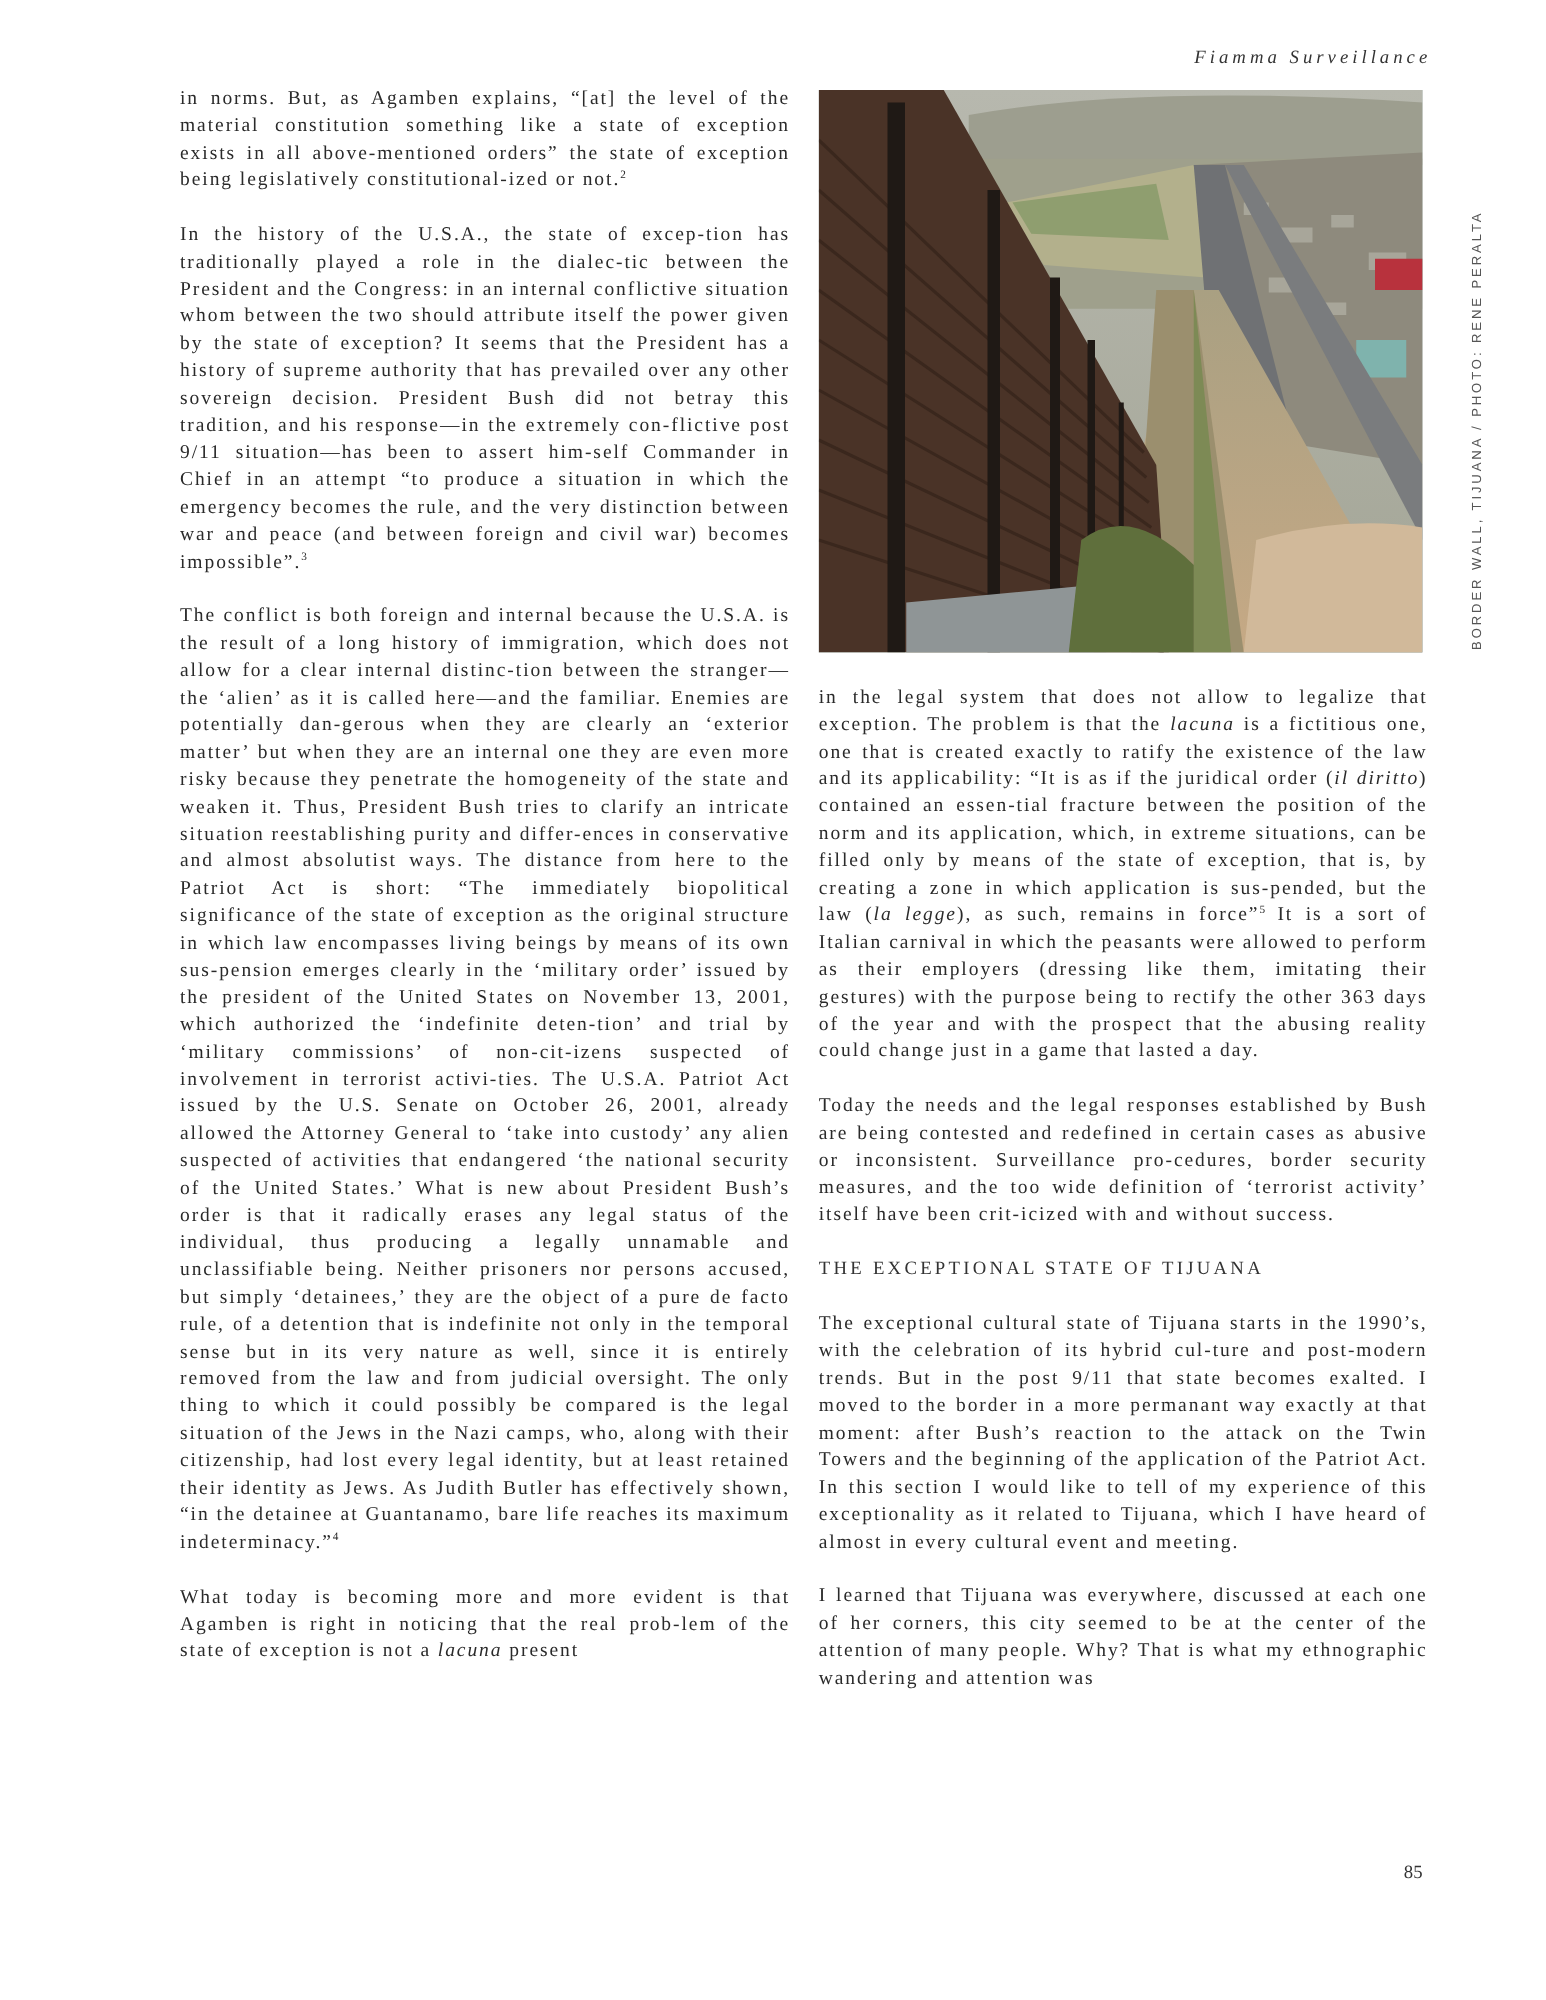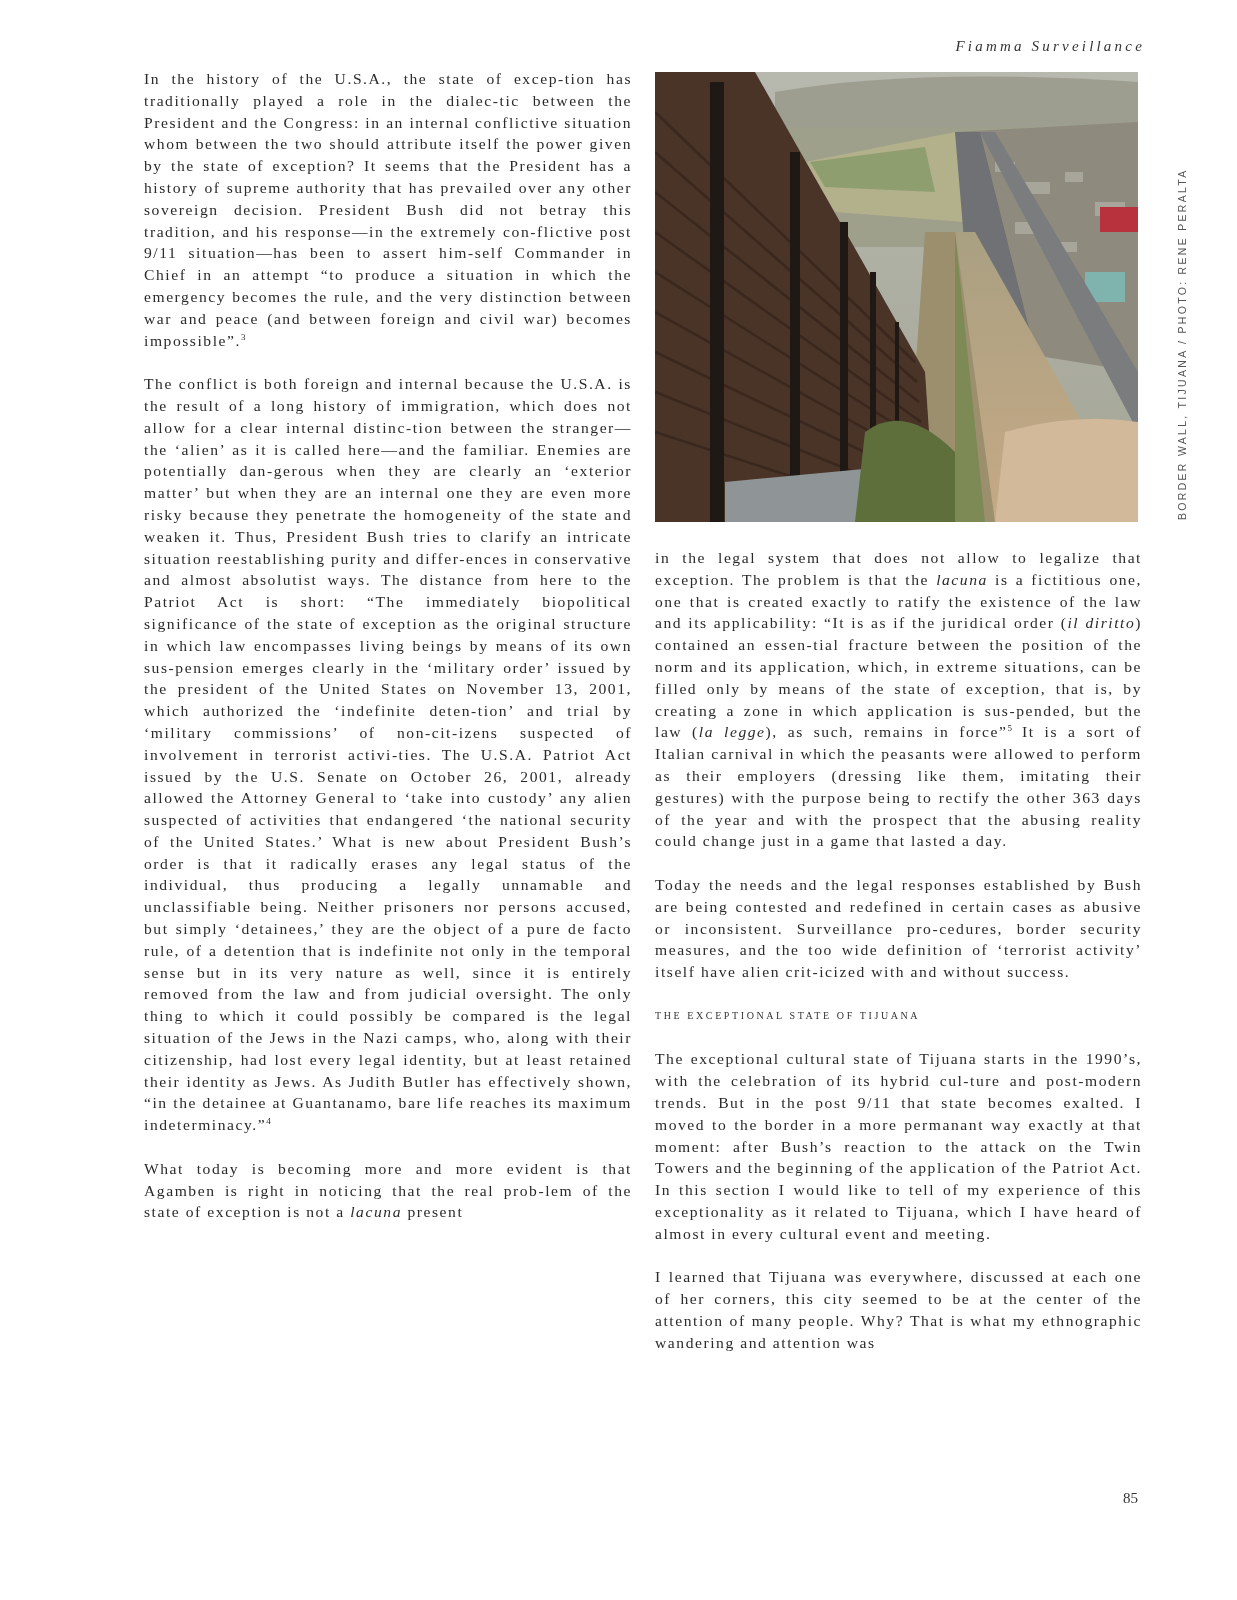--- a/index.html
+++ b/index.html
@@ -8,36 +8,37 @@
   .running-head { position: absolute; top: 38px; right: 92px; font-style: italic;
                   font-size: 15px; letter-spacing: 3.2px; color: #333; }
   .col { position: absolute; font-size: 15.6px; line-height: 21.8px; letter-spacing: 1.55px;
          text-align: justify; hyphens: manual; }
   .col-left { left: 144px; top: 68px; width: 488px; }
   .col-right { left: 655px; top: 547px; width: 487px; }
   .col p { margin: 0 0 21.8px 0; }
   .col p.last { margin-bottom: 0; }
   sup { font-size: 9px; line-height: 0; vertical-align: 6px; letter-spacing: 0; }
   em { }
-  .section-heading { font-size: 10px; letter-spacing: 2.6px; margin: 0 0 21.8px 0;
+  .section-heading { font-size: 15px; letter-spacing: 2.6px; margin: 0 0 21.8px 0;
                      text-transform: uppercase; font-weight: normal; color: #333; }
   .photo { position: absolute; left: 655px; top: 72px; width: 483px; height: 450px;
            overflow: hidden; background: #9aa19a; }
   .photo svg { display: block; }
   .photo-caption { position: absolute; left: 1176px; top: 520px; transform-origin: left top;
                    transform: rotate(-90deg); white-space: nowrap; font-family: "Liberation Sans", "DejaVu Sans", sans-serif;
                    font-size: 10.5px; letter-spacing: 2.3px; color: #555; }
   .page-number { position: absolute; top: 1490px; left: 1123px; font-size: 15px; color: #333; }
 </style>
 </head>
 <body>
 
 <div class="running-head">Fiamma Surveillance</div>
 
 <div class="col col-left">
+  <p><span>in norms. But, as Agamben explains, “[at] the level of the material constitution something like a state of exception exists in all above-mentioned orders”  the state of exception being legislatively constitutional-ized or not.</span><sup>2</sup></p>
   <p><span>In the history of the U.S.A., the state of excep-tion has traditionally played a role in the dialec-tic between the President and the Congress: in an internal conflictive situation whom between the two should attribute itself the power given by the state of exception? It seems that the President has a history of supreme authority that has prevailed over any other sovereign decision. President Bush did not betray this tradition, and his response—in the extremely con-flictive post 9/11 situation—has been to assert him-self Commander in Chief in an attempt “to produce a situation in which the emergency becomes the rule, and the very distinction between war and peace (and between foreign and civil war) becomes impossible”.</span><sup>3</sup></p>
   <p><span>The conflict is both foreign and internal because the U.S.A. is the result of a long history of immigration, which does not allow for a clear internal distinc-tion between the stranger—the  ‘alien’ as it is called here—and the familiar. Enemies are potentially dan-gerous when they are clearly an ‘exterior matter’ but when they are an internal one they are even more risky because they penetrate the homogeneity of the state and weaken it. Thus, President Bush tries to clarify an intricate situation reestablishing purity and differ-ences in conservative and almost absolutist ways. The distance from here to the Patriot Act is short: “The immediately biopolitical significance of the state of exception as the original structure in which law encompasses living beings by means of its own sus-pension emerges clearly in the ‘military order’ issued by the president of the United States on November 13, 2001, which authorized the ‘indefinite deten-tion’ and trial by ‘military commissions’ of non-cit-izens suspected of involvement in terrorist activi-ties. The U.S.A. Patriot Act issued by the U.S. Senate on October 26, 2001, already allowed the Attorney General to ‘take into custody’ any alien suspected of activities that endangered ‘the national security of the United States.’ What is new about President Bush’s order is that it radically erases any legal status of the individual, thus producing a legally unnamable and unclassifiable being. Neither prisoners nor persons accused, but simply ‘detainees,’ they are the object of a pure de facto rule, of a detention that is indefinite not only in the temporal sense but in its very nature as well, since it is entirely removed from the law and from judicial oversight. The only thing to which it could possibly be compared is the legal situation of the Jews in the Nazi camps, who, along with their citizenship, had lost every legal identity, but at least retained their identity as Jews. As Judith Butler has effectively shown, “in the detainee at Guantanamo, bare life reaches its maximum indeterminacy.”</span><sup>4</sup></p>
   <p class="last"><span>What today is becoming more and more evident is that Agamben is right in noticing that the real prob-lem of the state of exception is not a </span><em>lacuna</em><span> present</span></p>
 </div>
 
 <div class="photo">
   <svg width="483" height="450" viewBox="0 0 483 450">
     <defs>
       <linearGradient id="sky" x1="0" y1="0" x2="0" y2="1">
         <stop offset="0" stop-color="#b7b8ae"></stop>
@@ -100,19 +101,19 @@
     <path d="M70 410 L230 395 L230 450 L70 450 Z" fill="#8f9596"></path>
     <path d="M210 360 Q250 330 300 380 L300 450 L200 450 Z" fill="#5f6f3c"></path>
     <path d="M350 360 Q420 340 483 350 L483 450 L340 450 Z" fill="#d1b99a"></path>
   </svg>
 </div>
 
 <div class="photo-caption">BORDER WALL, TIJUANA / PHOTO: RENE PERALTA</div>
 
 <div class="col col-right">
   <p><span>in the legal system that does not allow to legalize that exception. The problem is that the </span><em>lacuna</em><span> is a fictitious one, one that is created exactly to ratify the existence of the law and its applicability: “It is as if the juridical order (</span><em>il diritto</em><span>) contained an essen-tial fracture between the position of the norm and its application, which, in extreme situations, can be filled only by means of the state of exception, that is, by creating a zone in which application is sus-pended, but the law (</span><em>la legge</em><span>), as such, remains in force”</span><sup>5</sup><span>  It is a sort of Italian carnival in which the peasants were allowed to perform as their employers (dressing like them, imitating their gestures) with the purpose being to rectify the other 363 days of the year and with the prospect that the abusing reality could change just in a game that lasted a day.</span></p>
-  <p>Today the needs and the legal responses established by Bush are being contested and redefined in certain cases as abusive or inconsistent. Surveillance pro-cedures, border security measures, and the too wide definition of ‘terrorist activity’ itself have alien crit-icized with and without success.</p>
+  <p>Today the needs and the legal responses established by Bush are being contested and redefined in certain cases as abusive or inconsistent. Surveillance pro-cedures, border security measures, and the too wide definition of ‘terrorist activity’ itself have been crit-icized with and without success.</p>
   <h2 class="section-heading">The Exceptional State of Tijuana</h2>
   <p>The exceptional cultural state of Tijuana starts in the 1990’s, with the celebration of its hybrid cul-ture and post-modern trends. But in the post 9/11 that state becomes exalted. I moved to the border in a more permanant way exactly at that moment: after Bush’s reaction to the attack on the Twin Towers and the beginning of the application of the Patriot Act. In this section I would like to tell of my experience of this exceptionality as it related to Tijuana, which I have heard of almost in every cultural event and meeting.</p>
   <p class="last">I learned that Tijuana was everywhere, discussed at each one of her corners, this city seemed to be at the center of the attention of many people. Why? That is what my ethnographic wandering and attention was</p>
 </div>
 
 <div class="page-number">85</div>
 
 </body></html>

